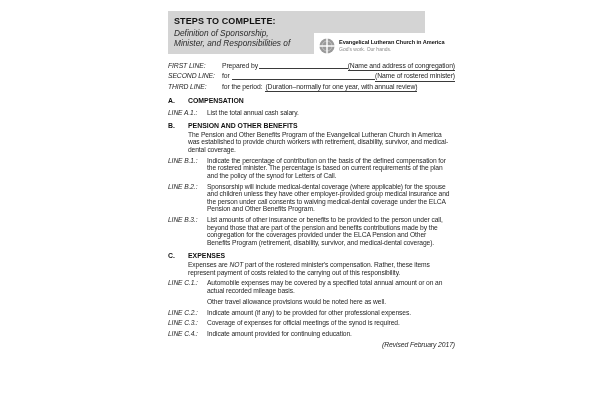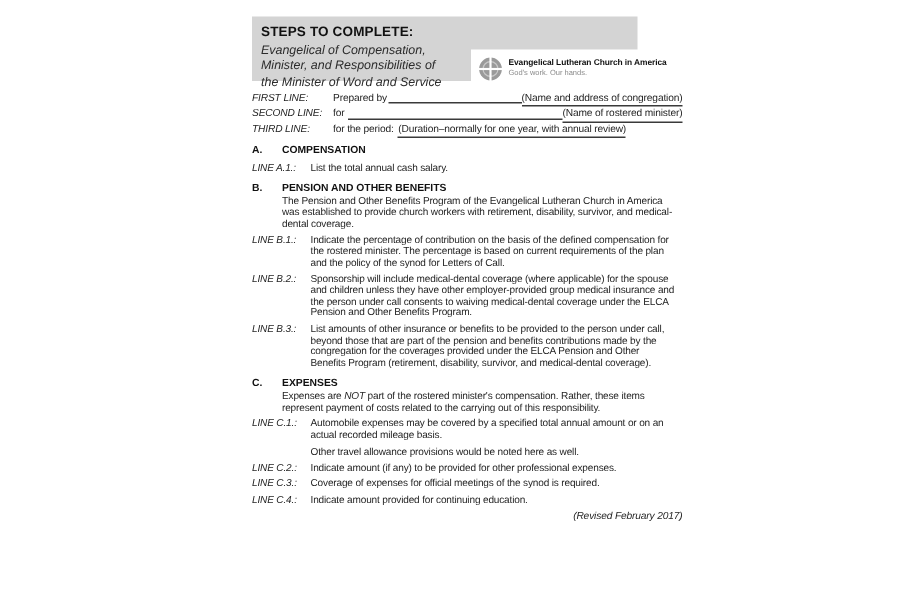--- a/index.html
+++ b/index.html
@@ -55,23 +55,22 @@
   .footer{margin-top:3px;text-align:right;font-style:italic;font-size:6.8px;letter-spacing:-.1px;}
 </style>
 </head>
 <body>
 
 <div class="page">
 
   <div class="banner">
     <div class="title">STEPS TO COMPLETE:</div>
     <div class="subtitle">
-      <div>Evangelical of Compensation,</div>
+      <div>Definition of Sponsorship,</div>
       <div>Minister, and Responsibilities of</div>
-      <div>the Minister of Word and Service</div>
     </div>
   </div>
 
   <div class="logo-box">
     <span class="emblem">
       <svg width="16" height="16" viewBox="0 0 20 20" aria-hidden="true">
         <circle cx="10" cy="10" r="9.5" fill="#9a9a9a"></circle>
         <circle cx="10" cy="10" r="6.2" fill="none" stroke="#c9c9c9" stroke-width="1"></circle>
         <rect x="9.1" y="0" width="1.8" height="20" fill="#ffffff"></rect>
         <rect x="0" y="9.1" width="20" height="1.8" fill="#ffffff"></rect>

